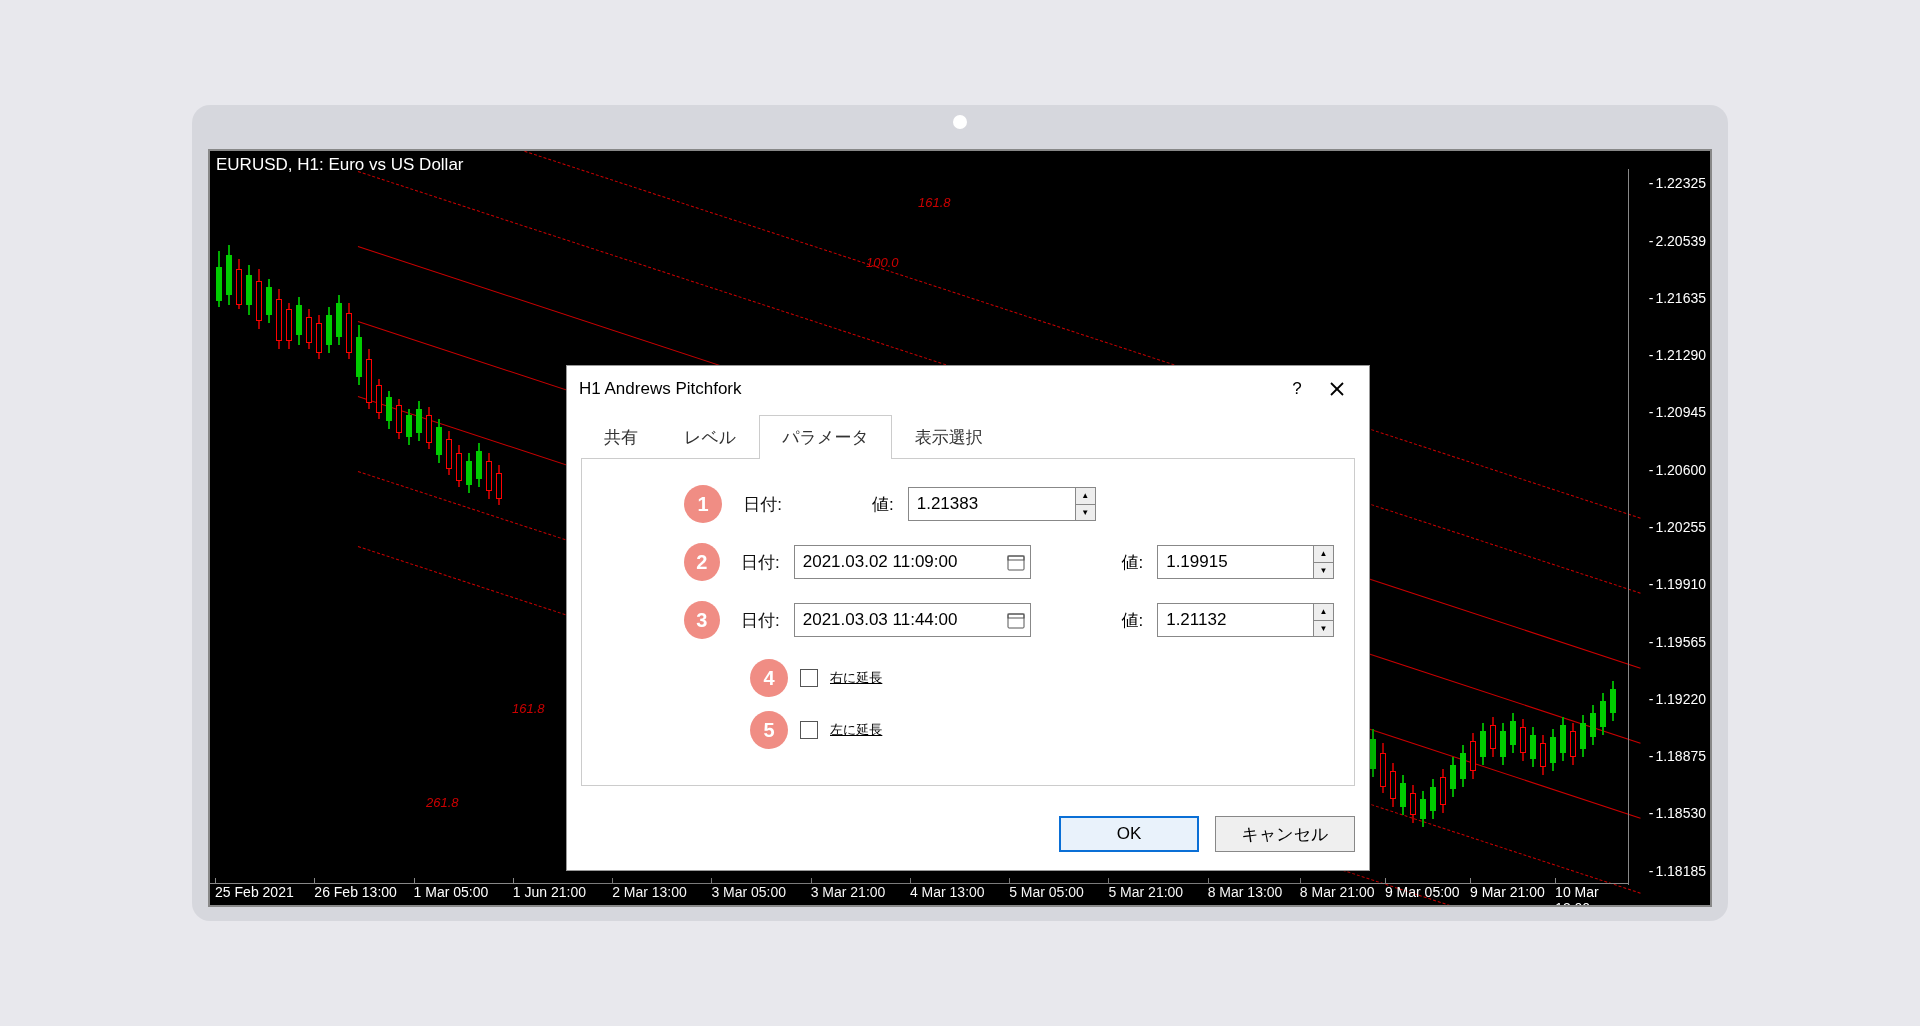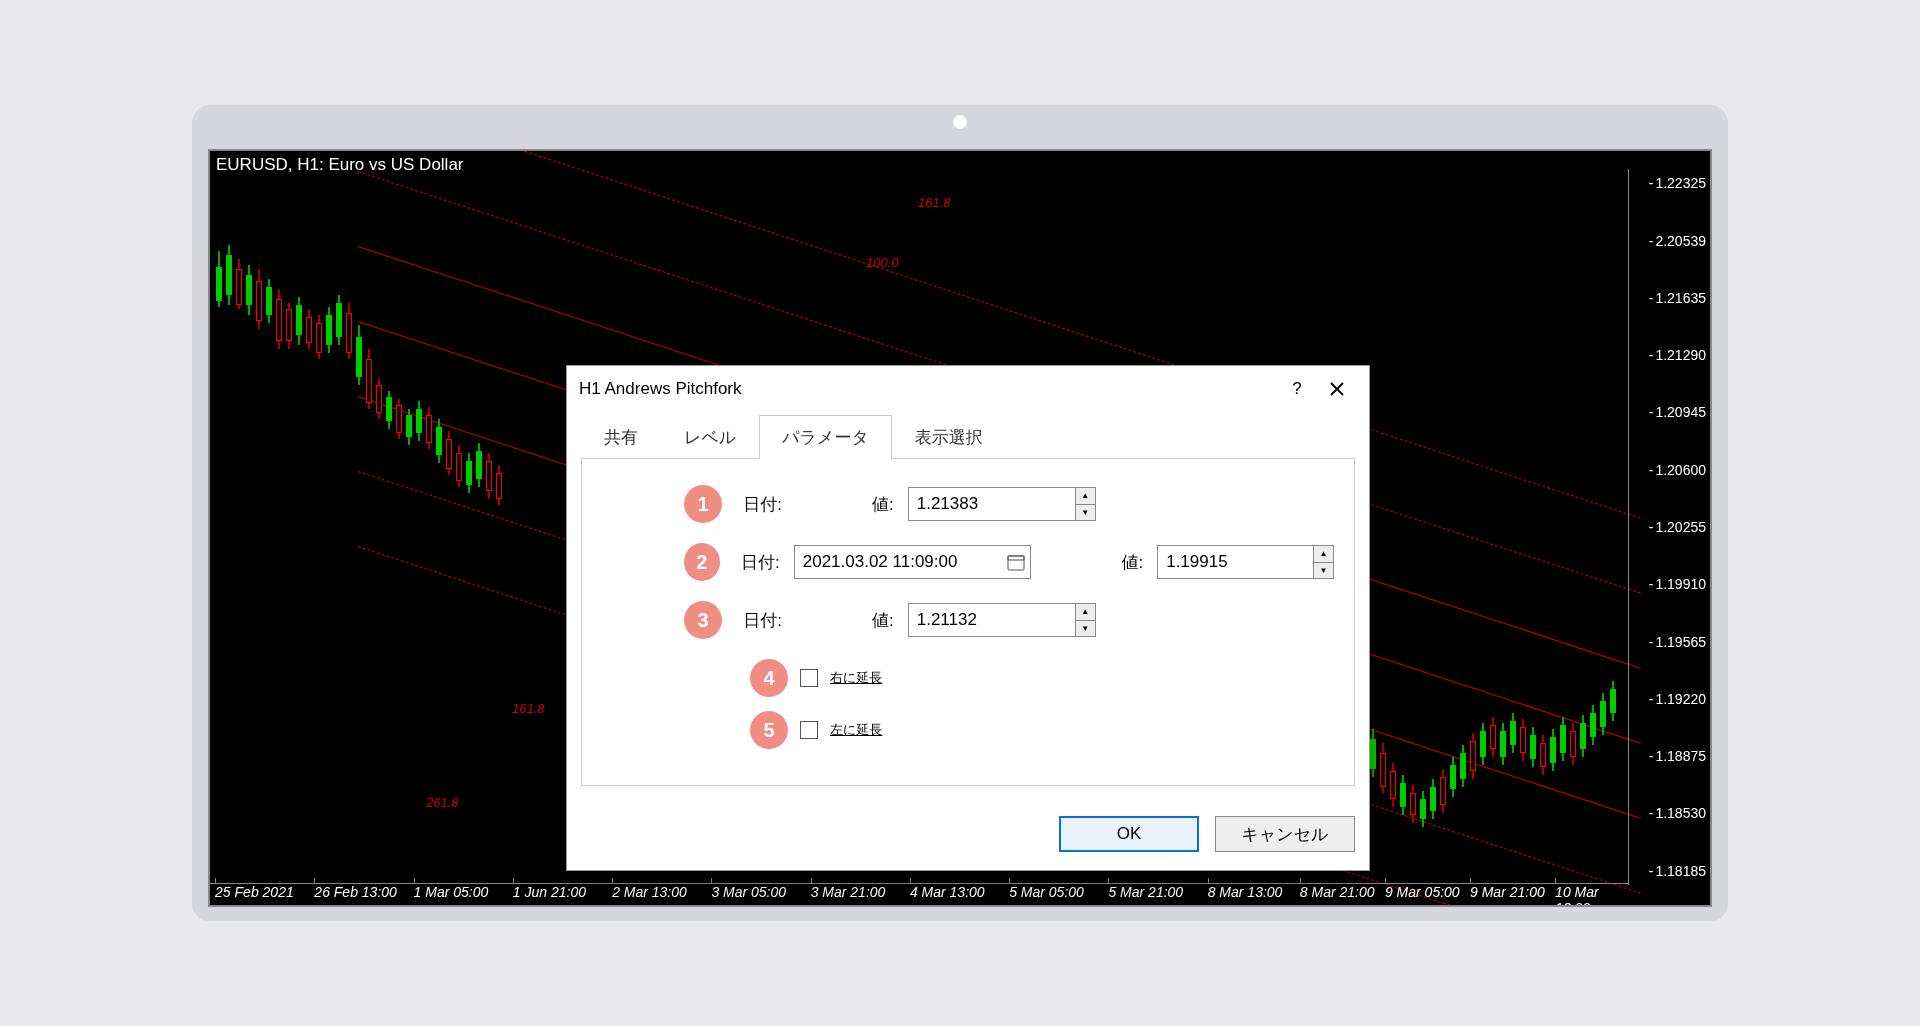--- a/index.html
+++ b/index.html
@@ -58,21 +58,20 @@
   position: absolute;
   left: 0; right: 82px; bottom: 0;
   height: 22px;
   border-top: 1px solid #888;
   display: flex;
 }
 .time-tick {
   color: #fff; font-size: 14px;
   position: absolute;
   transform: translateX(-2px);
-  font-style: italic;
 }
 .time-tick::before {
   content: ""; position: absolute;
   top: -6px; left: 0;
   width: 1px; height: 5px; background: #888;
 }
 .candles {
   position: absolute; left: 0; right: 82px; top: 18px; bottom: 22px;
 }
 .candle { position: absolute; width: 6px; }
@@ -535,20 +534,27 @@
               <div class="num">1.19915</div>
               <div class="btns">
                   <div>▲</div>
                   <div>▼</div>
                 </div>
             </div>
           </div>
           <div class="row">
             <div class="badge">3</div>
             <span class="lbl">日付:</span>
+            <div class="date-input">
+              <span>2021.03.03 11:44:00</span>
+              <span class="cal-icon"><svg viewBox="0 0 20 20">
+                    <rect x="2" y="4" width="16" height="14" rx="1"></rect>
+                    <rect x="2" y="4" width="16" height="4"></rect>
+                  </svg></span>
+            </div>
             <span class="val-lbl">値:</span>
             <div class="spin-input">
               <div class="num">1.21132</div>
               <div class="btns">
                   <div>▲</div>
                   <div>▼</div>
                 </div>
             </div>
           </div>
           <div class="chk-row">

